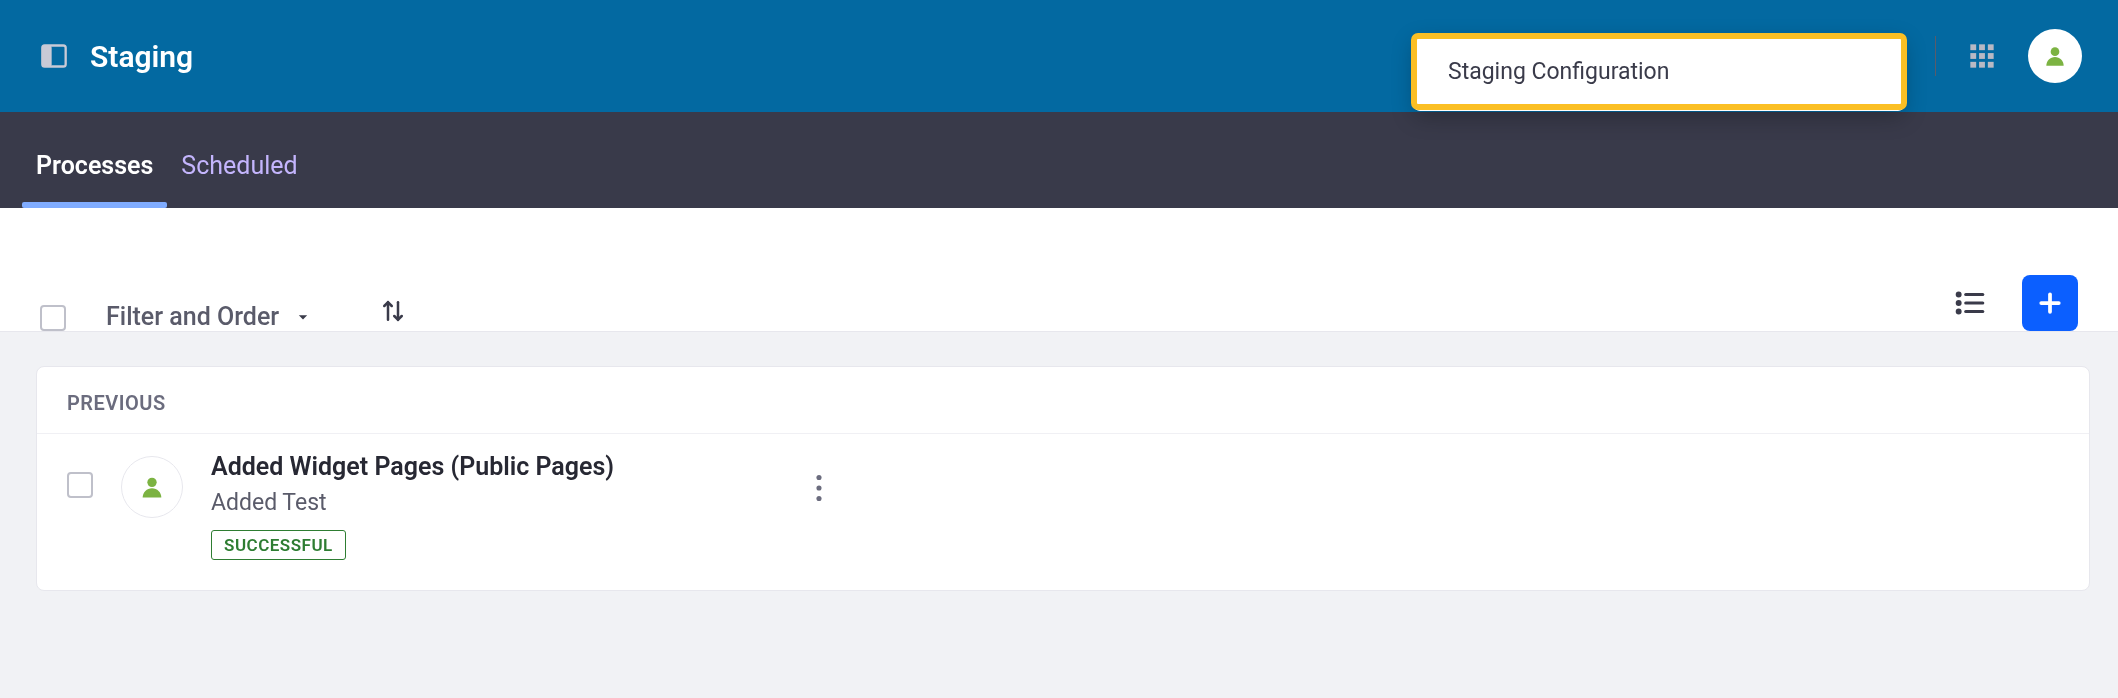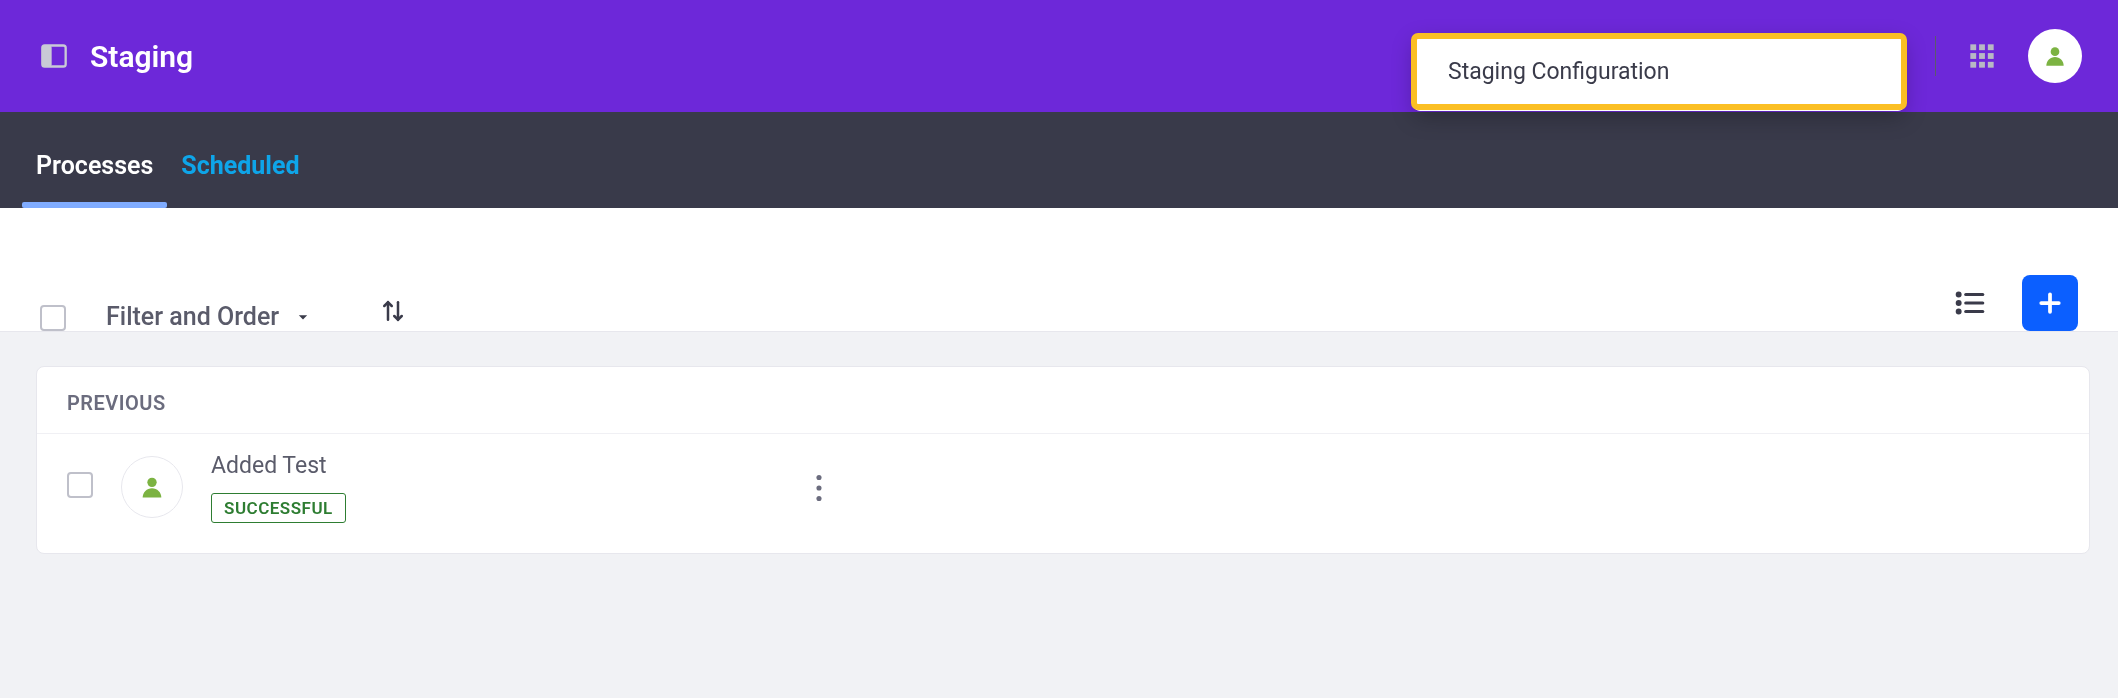--- a/index.html
+++ b/index.html
@@ -1,20 +1,20 @@
 <!DOCTYPE html>
 <html><head>
 <meta charset="utf-8">
 <style>
   * { box-sizing: border-box; margin: 0; padding: 0; }
   html, body { width: 2118px; height: 698px; font-family: -apple-system, BlinkMacSystemFont, "Segoe UI", Roboto, "Helvetica Neue", Arial, sans-serif; background: #f1f2f5; overflow: hidden; }
 
   
   .topbar {
-    background: #6d28d9;
+    background: #0369a1;
     height: 112px;
     display: flex;
     align-items: center;
     padding: 0 36px 0 40px;
     position: relative;
   }
   .topbar-left { display: flex; align-items: center; gap: 22px; }
   .sidebar-toggle-icon {
     width: 28px; height: 28px;
     display: inline-flex;
@@ -73,23 +73,23 @@
   
   .tabbar {
     background: #393a4a;
     height: 96px;
     display: flex;
     align-items: flex-end;
     padding: 0 36px;
     gap: 28px;
   }
   .tab {
-    color: #0ea5e9;
+    color: #c4b5fd;
     font-size: 25px;
-    font-weight: 700;
+    font-weight: 400;
     padding-bottom: 28px;
     cursor: pointer;
     position: relative;
   }
   .tab.active { color: #ffffff; font-weight: 600; }
   .tab.active::after {
     content: "";
     position: absolute;
     left: -14px; right: -14px; bottom: 0;
     height: 6px;
@@ -305,20 +305,21 @@
 
     <div class="row">
       <span class="checkbox"></span>
       <span class="row-avatar">
         <svg viewBox="0 0 24 24" fill="#7cb342">
           <circle cx="12" cy="8" r="4"></circle>
           <path d="M4 21c0-4.4 3.6-8 8-8s8 3.6 8 8"></path>
         </svg>
       </span>
       <div class="row-main">
+        <span class="row-title">Added Widget Pages (Public Pages)</span>
         <span class="row-sub">Added Test</span>
         <span class="badge">SUCCESSFUL</span>
       </div>
       <span class="row-actions">
         <svg width="8" height="28" viewBox="0 0 6 24" fill="currentColor">
           <circle cx="3" cy="3" r="2.2"></circle>
             <circle cx="3" cy="12" r="2.2"></circle>
             <circle cx="3" cy="21" r="2.2"></circle>
         </svg>
       </span>

